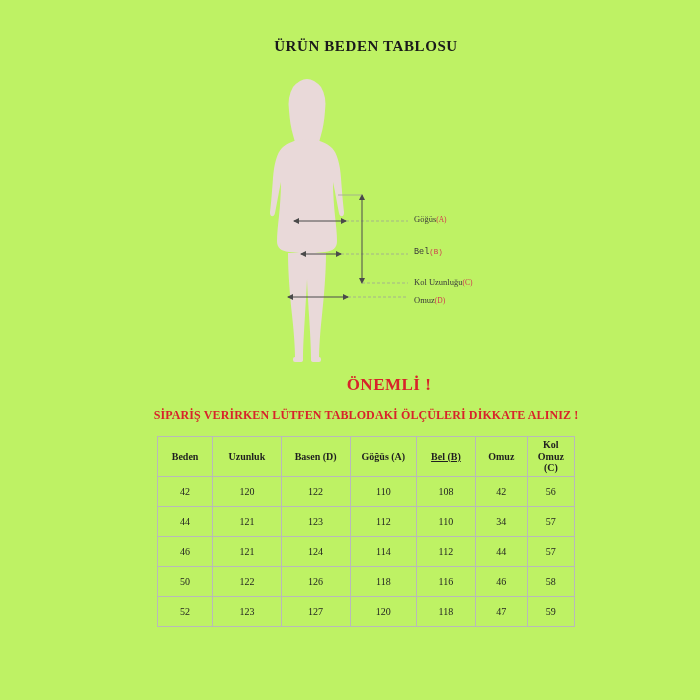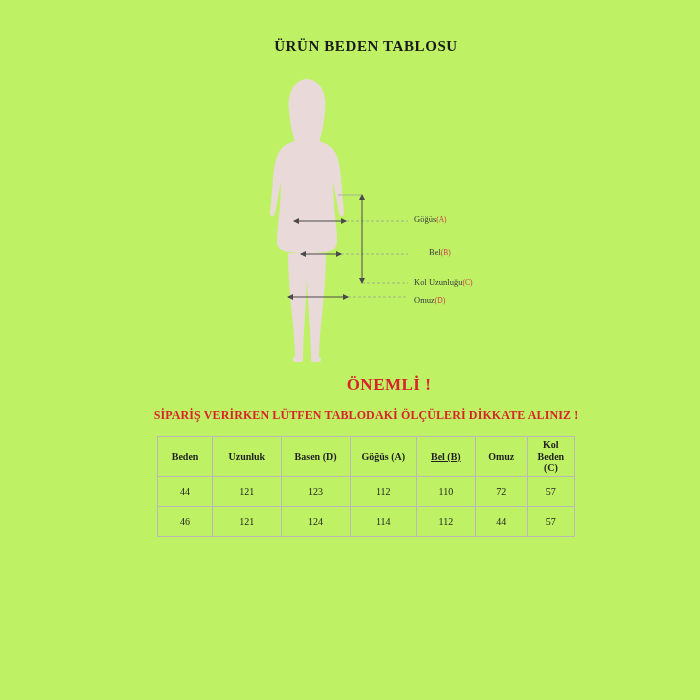--- a/index.html
+++ b/index.html
@@ -56,21 +56,21 @@
     font-family: "Liberation Serif", serif;
     font-size: 8.5px;
     color: #3a3a3a;
     white-space: nowrap;
   }
   .label .code {
     color: #d23a4e;
     font-size: 7.5px;
   }
   .lbl-gogus { left: 398px; top: 145px; }
-  .lbl-bel   { left: 413px; top: 178px; }
+  .lbl-bel   { left: 398px; top: 178px; font-family: Liberation Mono, monospace; }
   .lbl-kol   { left: 398px; top: 208px; text-align: center; }
   .lbl-basen { left: 398px; top: 226px; }
 
   
   .notice {
     text-align: center;
     margin-top: 6px;
   }
   .notice-title {
     font-family: "Liberation Serif", serif;
@@ -226,39 +226,66 @@
   <div class="table-wrap">
     <table class="size-table">
       <thead>
         <tr>
           <th class="col-0">Beden</th>
           <th class="col-1">Uzunluk</th>
           <th class="col-2">Basen (D)</th>
           <th class="col-3">Göğüs (A)</th>
           <th class="col-4">Bel (B)</th>
           <th class="col-5">Omuz</th>
-          <th class="col-6">Kol Beden (C)</th>
+          <th class="col-6">Kol Omuz (C)</th>
         </tr>
       </thead>
       <tbody>
+        <tr>
+          <td>42</td>
+          <td>120</td>
+          <td>122</td>
+          <td>110</td>
+          <td>108</td>
+          <td>42</td>
+          <td>56</td>
+        </tr>
         <tr>
           <td>44</td>
           <td>121</td>
           <td>123</td>
           <td>112</td>
           <td>110</td>
-          <td>72</td>
+          <td>34</td>
           <td>57</td>
         </tr>
         <tr>
           <td>46</td>
           <td>121</td>
           <td>124</td>
           <td>114</td>
           <td>112</td>
           <td>44</td>
           <td>57</td>
         </tr>
+        <tr>
+          <td>50</td>
+          <td>122</td>
+          <td>126</td>
+          <td>118</td>
+          <td>116</td>
+          <td>46</td>
+          <td>58</td>
+        </tr>
+        <tr>
+          <td>52</td>
+          <td>123</td>
+          <td>127</td>
+          <td>120</td>
+          <td>118</td>
+          <td>47</td>
+          <td>59</td>
+        </tr>
       </tbody>
     </table>
   </div>
 
 </div>
 
 </body></html>

